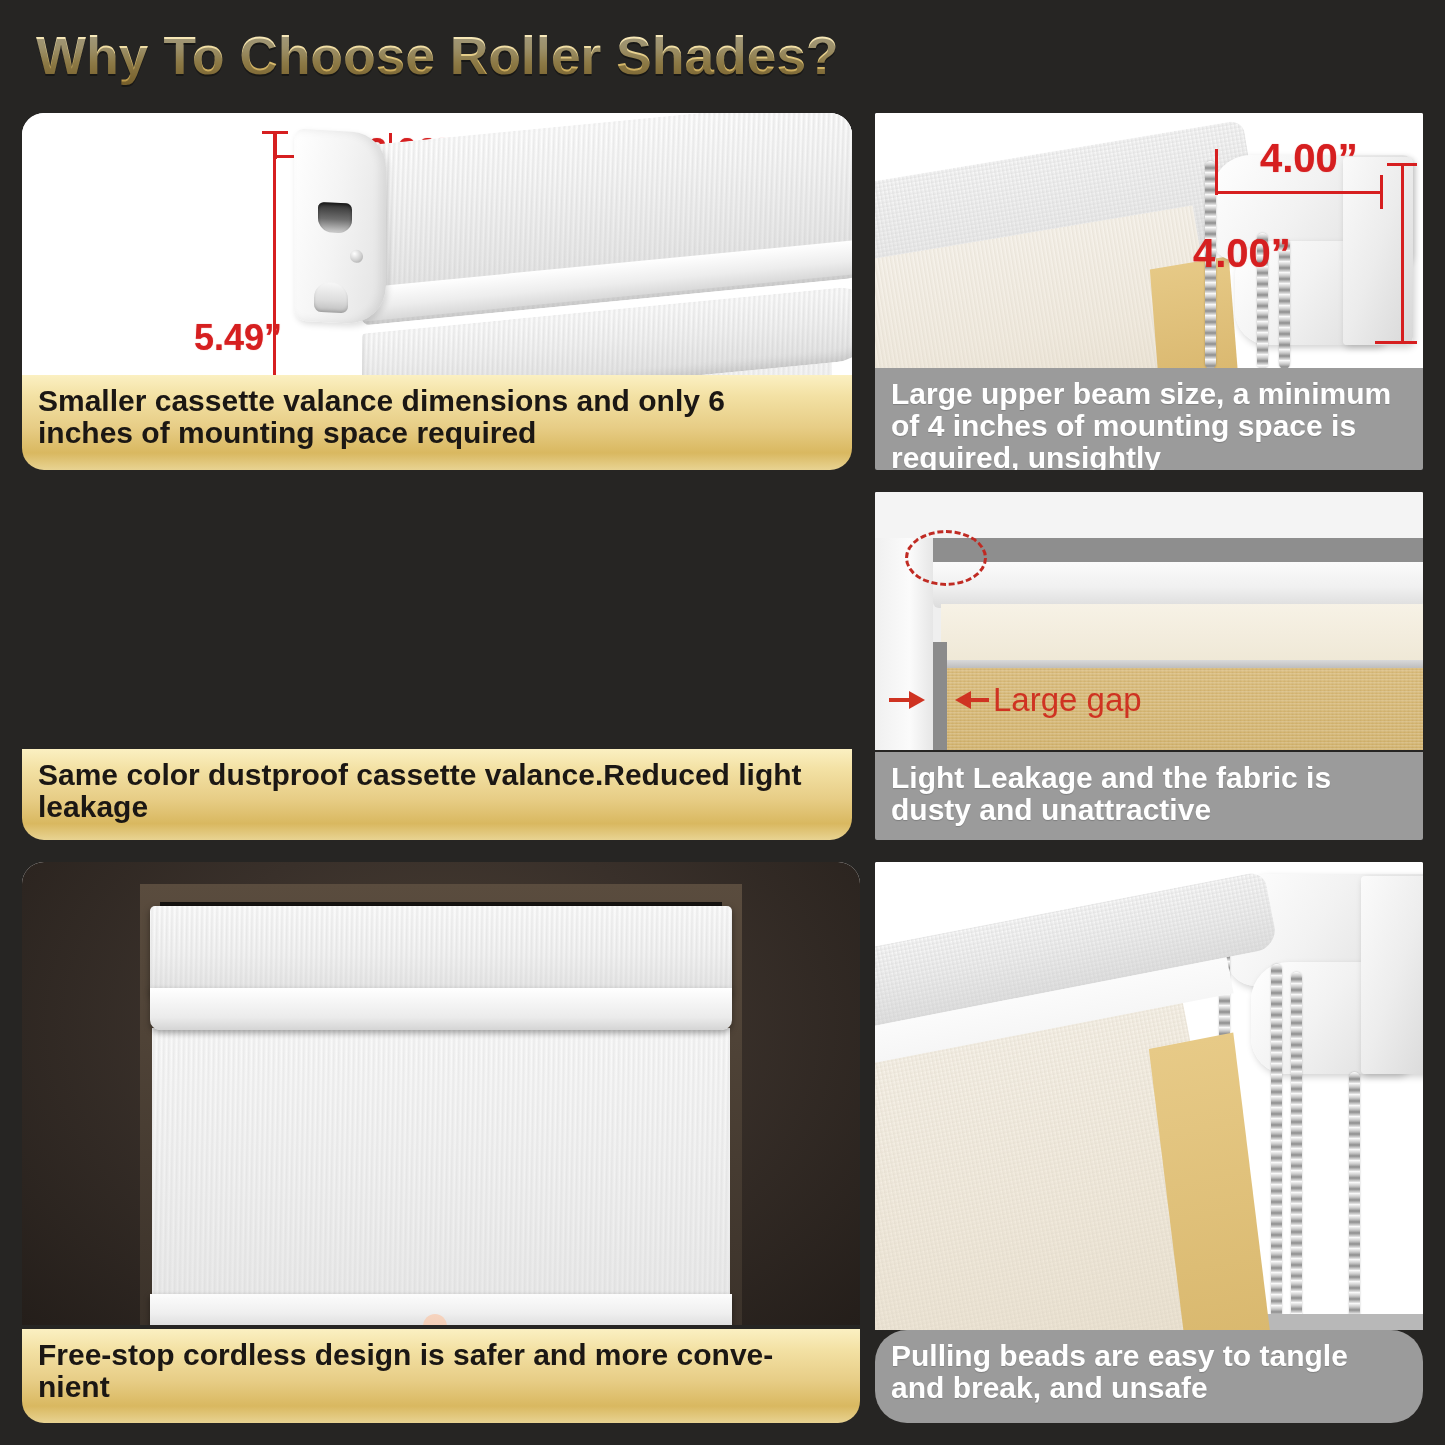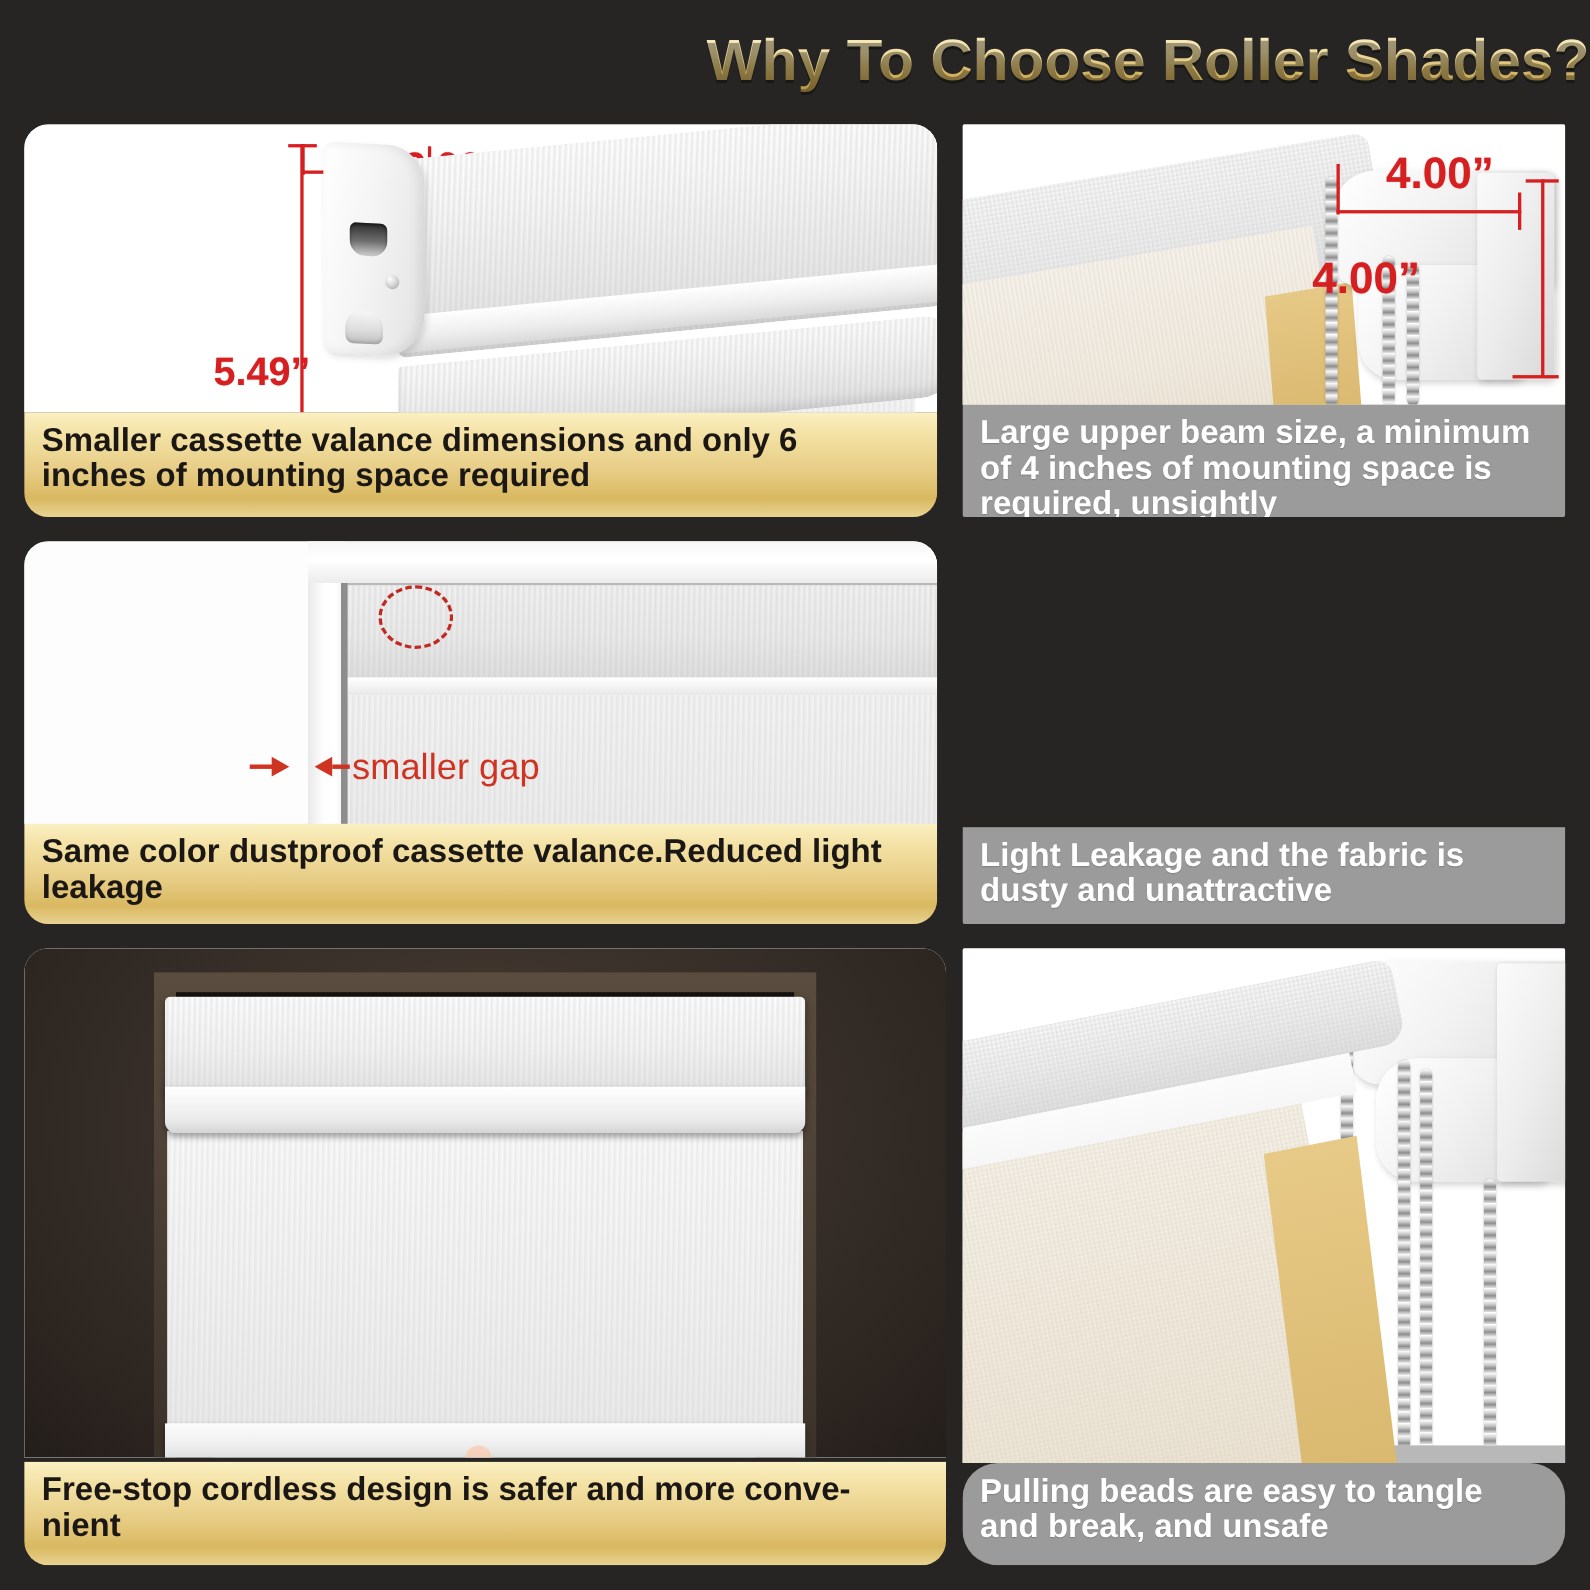--- a/index.html
+++ b/index.html
@@ -7,21 +7,21 @@
   body {
     background:#262523;
     font-family:"Liberation Sans", sans-serif;
     overflow:hidden;
     position:relative;
   }
 
   
   .title-bar{
     position:absolute; left:0; top:0; width:1445px; height:110px;
-    display:flex; align-items:center;justify-content:flex-end;
+    display:flex; align-items:center;
   }
   .title-text{
     margin-left:36px;
     font-size:53px; font-weight:bold; letter-spacing:0.2px;
     color:#efd99a;
     background:linear-gradient(180deg,#fdf3cf 0%,#f0dda2 38%,#d8bb6c 62%,#b38f3f 100%);
     -webkit-background-clip:text; background-clip:text;
     -webkit-text-fill-color:transparent;
     text-shadow:0 2px 0 rgba(0,0,0,0.35);
     white-space:nowrap;
@@ -374,43 +374,45 @@
     <div class="tick" style="left:512px; top:50px; width:30px; height:3px;"></div>
     <div class="tick" style="left:500px; top:228px; width:42px; height:3px;"></div>
     <div class="dim-label" style="left:318px; top:118px; font-size:40px;">4.00”</div>
   </div>
   <div class="cap gray" style="height:102px;">
     <div class="cap-text" style="max-width:520px;">Large upper beam size, a minimum of 4 inches of mounting space is required, unsightly</div>
   </div>
 </div>
 
 <div class="panel left" id="p3" style="left:22px; top:492px; width:830px; height:348px;">
-  <div class="photo" style="height:257px;">
-    <div class="bg"></div>
-    <div class="sh3-a"></div>
-    <div class="sh3-b"></div>
-    <div class="sh3-c"></div>
-    <div class="win-frame-v"></div>
-    <div class="win-frame-top"></div>
-    <div class="gap-bar" style="left:288px; top:38px; width:6px; height:219px;"></div>
-
-    <div class="dashed-ring" style="left:322px; top:40px; width:68px; height:58px;"></div>
-
-    <div class="arrow-stem" style="left:205px; top:203px; width:22px;"></div>
-    <div class="arrow-r" style="left:225px; top:196px;"></div>
-    <div class="arrow-l" style="left:264px; top:196px;"></div>
-    <div class="arrow-stem" style="left:280px; top:203px; width:16px;"></div>
-    <div class="red-note" style="left:298px; top:186px; font-size:33px;">smaller gap</div>
-  </div>
   <div class="cap gold" style="height:91px;">
     <div class="cap-text" style="max-width:790px;">Same color dustproof cassette valance.Reduced light leakage</div>
   </div>
 </div>
 
 <div class="panel right" id="p4" style="left:875px; top:492px; width:548px; height:348px;">
+  <div class="photo" style="height:258px;">
+    <div class="bg"></div>
+    <div class="p4-wall"></div>
+    <div class="p4-dark"></div>
+    <div class="p4-rail"></div>
+    <div class="p4-cream"></div>
+    <div class="p4-edge"></div>
+    <div class="p4-tan"></div>
+    <div class="p4-left"></div>
+    <div class="p4-gapline"></div>
+
+    <div class="dashed-ring" style="left:30px; top:38px; width:82px; height:56px;"></div>
+
+    <div class="arrow-stem" style="left:14px; top:206px; width:22px;"></div>
+    <div class="arrow-r" style="left:34px; top:199px;"></div>
+    <div class="arrow-l" style="left:80px; top:199px;"></div>
+    <div class="arrow-stem" style="left:96px; top:206px; width:18px;"></div>
+    <div class="red-note" style="left:118px; top:189px; font-size:33px;">Large gap</div>
+  </div>
   <div class="cap gray" style="height:88px;">
     <div class="cap-text" style="max-width:520px;">Light Leakage and the fabric is dusty and unattractive</div>
   </div>
 </div>
 
 <div class="panel left" id="p5" style="left:22px; top:862px; width:838px; height:561px;">
   <div class="photo" style="height:463px;">
     <div class="bg"></div>
     <div class="room-recess"></div>
     <div class="win-opening"></div>

